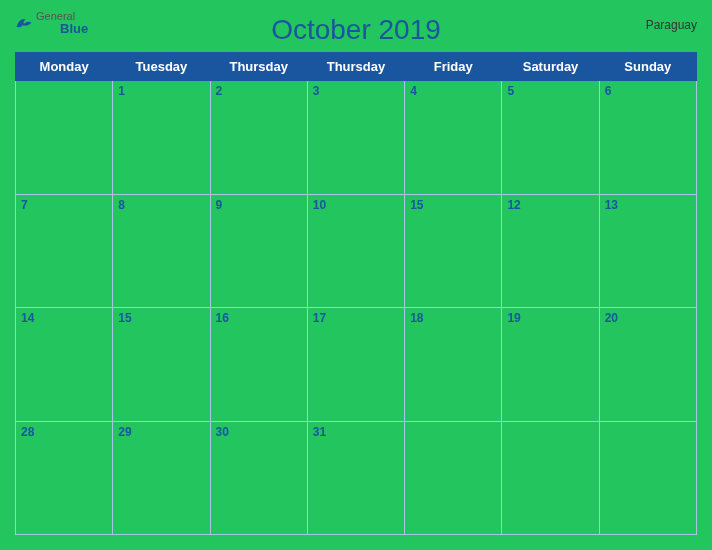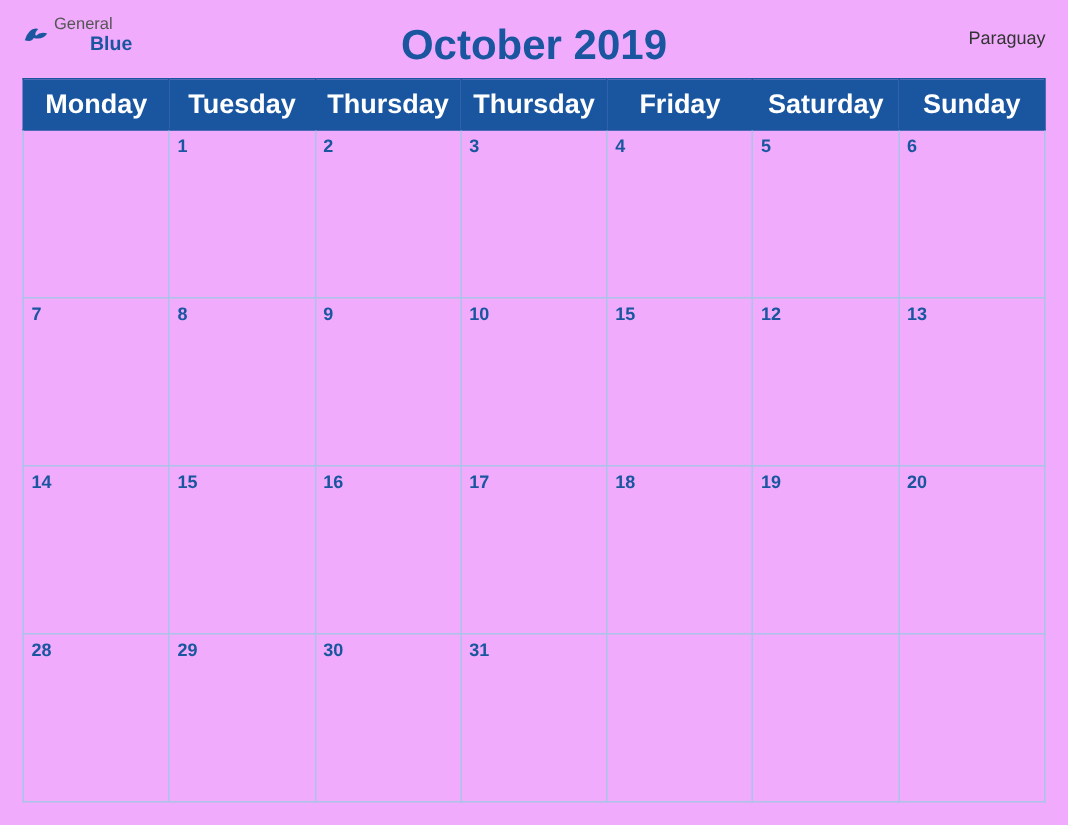--- a/index.html
+++ b/index.html
@@ -8,21 +8,21 @@
       background: #fff;
       display: flex;
       justify-content: center;
       align-items: center;
       width: 712px;
       height: 550px;
     }
     .calendar-wrapper {
       width: 712px;
       height: 550px;
-      background: #f0abfc;
+      background: #22c55e;
       padding: 10px 15px 15px;
       display: flex;
       flex-direction: column;
     }
     .calendar-header {
       display: flex;
       align-items: center;
       justify-content: center;
       position: relative;
       margin-bottom: 6px;
@@ -65,33 +65,33 @@
       position: absolute;
       right: 0;
       top: 8px;
       font-size: 12px;
       color: #333;
       margin-left: 48px;
     }
     .calendar-title {
       font-size: 28px;
       color: #1a56a0;
-      font-weight: bold;
+      font-weight: normal;
       text-align: center;
     }
     .calendar-table {
       width: 100%;
       flex: 1;
       border-collapse: collapse;
       border: 1px solid #aac4e8;
     }
     .calendar-table th {
       background-color: #1a56a0;
       color: #fff;
-      font-size: 18px;
+      font-size: 13px;
       font-weight: bold;
       text-align: center;
       padding: 6px 4px;
       border: 1px solid #1a56a0;
     }
     .calendar-table td {
       border: 1px solid #aac4e8;
       vertical-align: top;
       padding: 3px 5px;
       width: calc(100% / 7);

